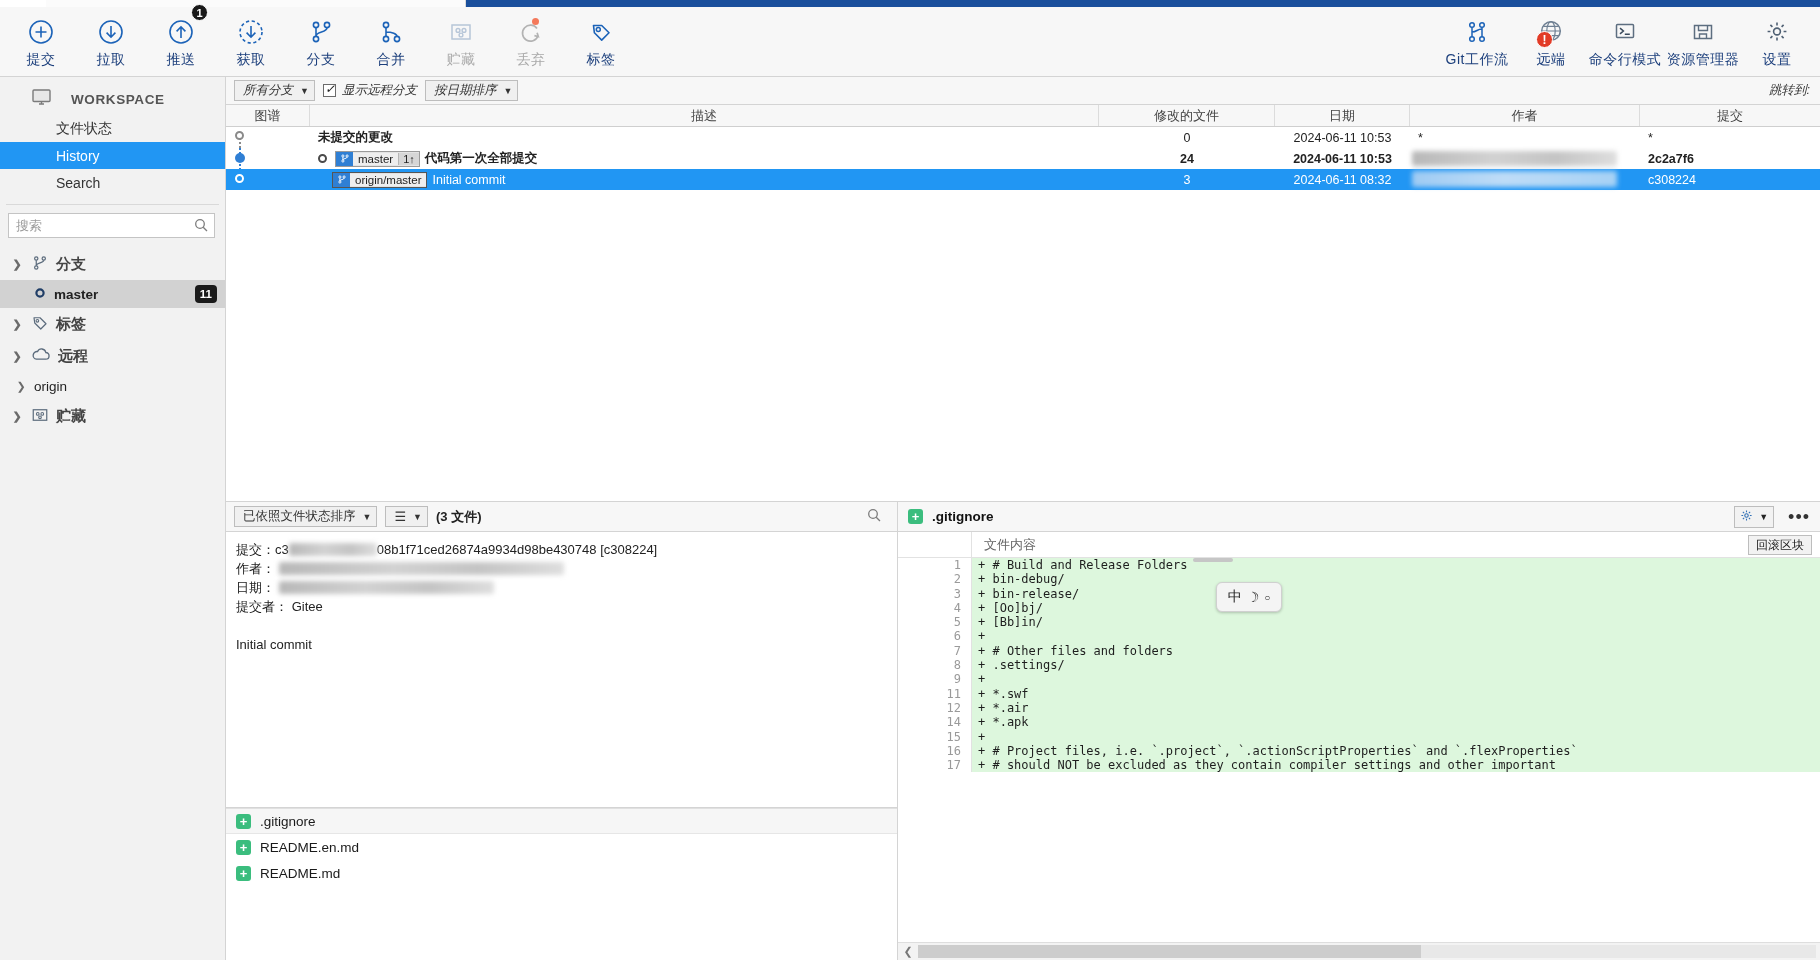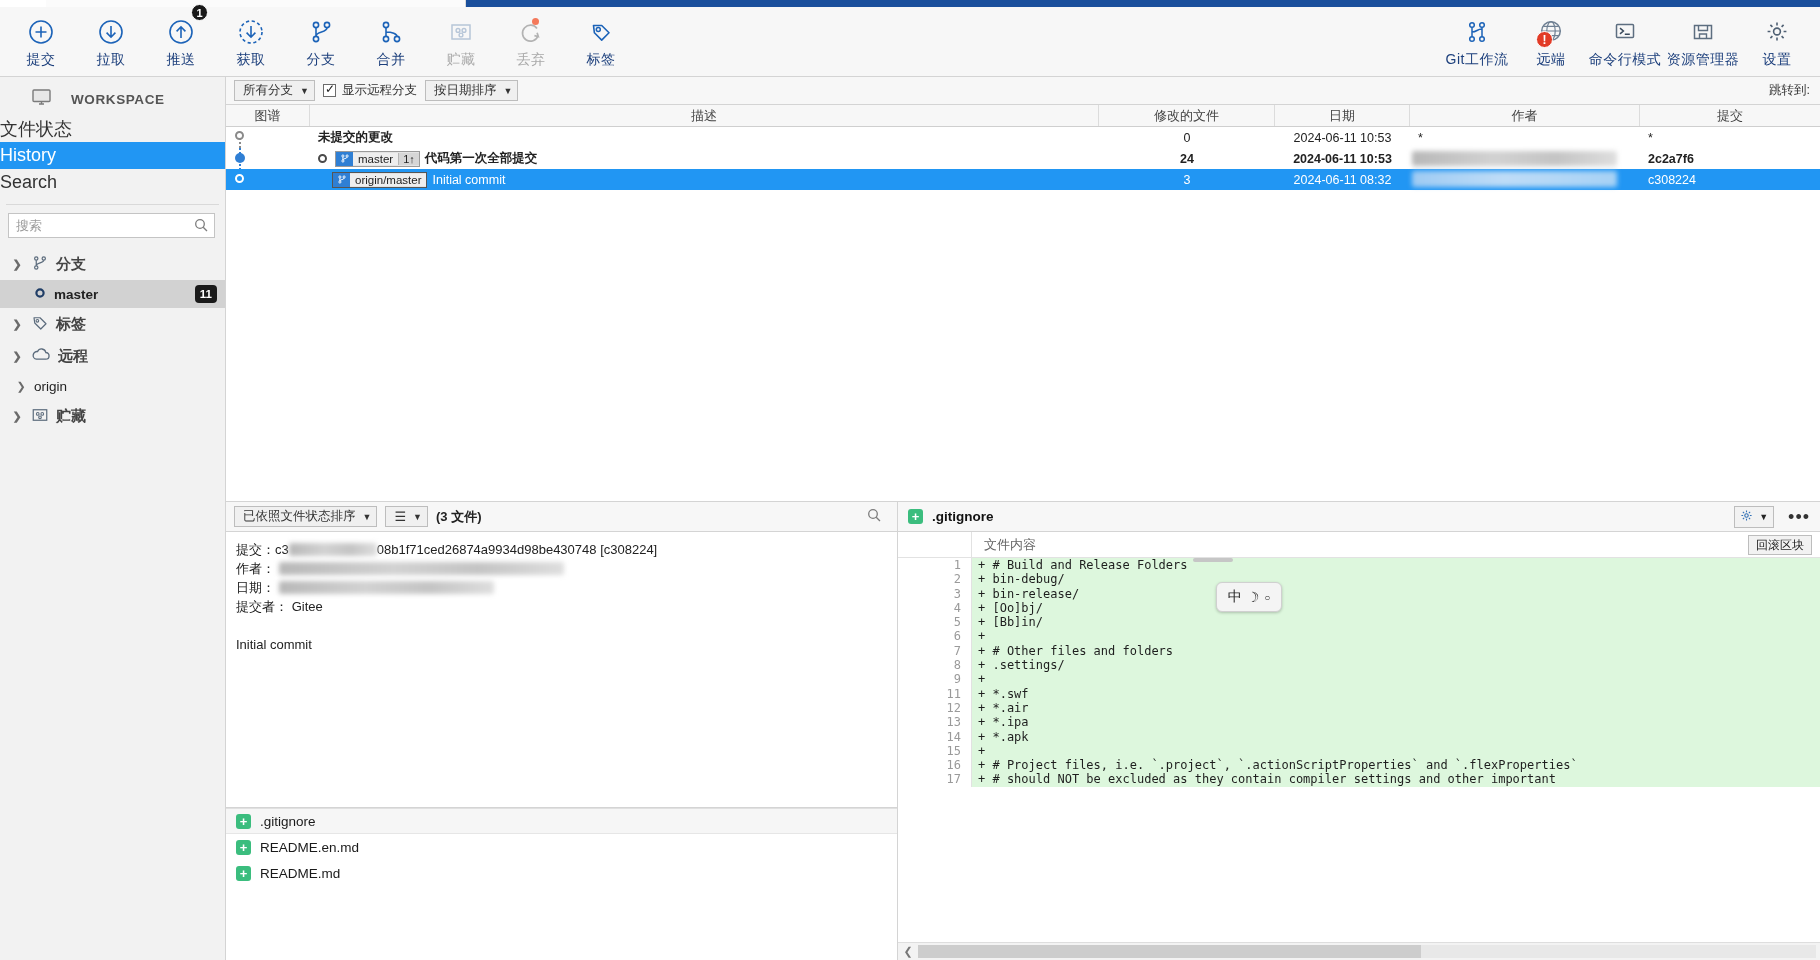--- a/index.html
+++ b/index.html
@@ -64,21 +64,21 @@
   
   .sidebar {
     width: 226px; flex: 0 0 226px;
     background: #f2f2f2;
     border-right: 1px solid #d4d4d4;
     display: flex; flex-direction: column;
     padding-top: 6px;
   }
   .ws-head { display: flex; align-items: center; gap: 20px; padding: 6px 0 6px 32px; }
   .ws-head .t { font-size: 13.5px; font-weight: bold; color: #555; letter-spacing: .6px; }
-  .nav-item { height: 27px; display: flex; align-items: center; font-size: 18px; color: #333; cursor: default; }
+  .nav-item { height: 27px; display: flex; align-items: center; padding-left: 56px; font-size: 14px; color: #333; cursor: default; }
   .nav-item.active { background: #2196f3; color: #ffffff; }
   .sep { height: 1px; background: #d9d9d9; margin: 8px 6px 8px 6px; }
   .search-wrap { margin: 0 10px 10px 8px; position: relative; }
   .search-wrap input {
     width: 100%; height: 25px; border: 1px solid #c4c4c4; background: #fff;
     font-family: "Liberation Sans", sans-serif; font-size: 13px; padding: 0 26px 0 7px; color: #333;
     outline: none;
   }
   .search-wrap input::placeholder { color: #9a9a9a; }
   .search-wrap .mag { position: absolute; right: 7px; top: 5px; }
@@ -99,21 +99,21 @@
     min-width: 20px; height: 18px; border-radius: 4px;
     background: #1a1a1a; color: #fff; font-size: 11.5px; font-weight: bold;
     display: flex; align-items: center; justify-content: center; padding: 0 5px;
   }
 
   
   .main { flex: 1 1 auto; display: flex; flex-direction: column; min-width: 0; background: #fff; }
 
   .filterbar {
     height: 28px; flex: 0 0 auto; background: #f7f7f7; border-bottom: 1px solid #d4d4d4;
-    display: flex; align-items: center; padding-left: 8px; gap: 8px; position: relative;
+    display: flex; align-items: center; padding-left: 8px; gap: 8px; position: relative; font-style: italic;
   }
   .fsel {
     height: 21px; border: 1px solid #bdbdbd; background: #f0f0f0; display: flex; align-items: center;
     padding: 0 5px 0 8px; font-size: 12.5px; color: #333; gap: 7px; cursor: default;
   }
   .fcheck { display: flex; align-items: center; gap: 6px; font-size: 12.5px; color: #333; cursor: default; }
   .cbox { width: 13px; height: 13px; border: 1px solid #6b6b6b; background: #fff; position: relative; }
   .cbox::after { content: "✓"; position: absolute; left: 1px; top: -3px; font-size: 12px; color: #222; }
   .jump { position: absolute; right: 10px; font-size: 12.5px; color: #333; }
 
@@ -703,24 +703,20 @@
                 </div>
               <div class="dline">
                   <span class="ln">11</span>
                   <span class="tx">+ *.swf</span>
                 </div>
               <div class="dline">
                   <span class="ln">12</span>
                   <span class="tx">+ *.air</span>
                 </div>
               <div class="dline">
-                  <span class="ln">13</span>
-                  <span class="tx">+ *.ipa</span>
-                </div>
-              <div class="dline">
                   <span class="ln">14</span>
                   <span class="tx">+ *.apk</span>
                 </div>
               <div class="dline">
                   <span class="ln">15</span>
                   <span class="tx">+ </span>
                 </div>
               <div class="dline">
                   <span class="ln">16</span>
                   <span class="tx">+ # Project files, i.e. `.project`, `.actionScriptProperties` and `.flexProperties`</span>

